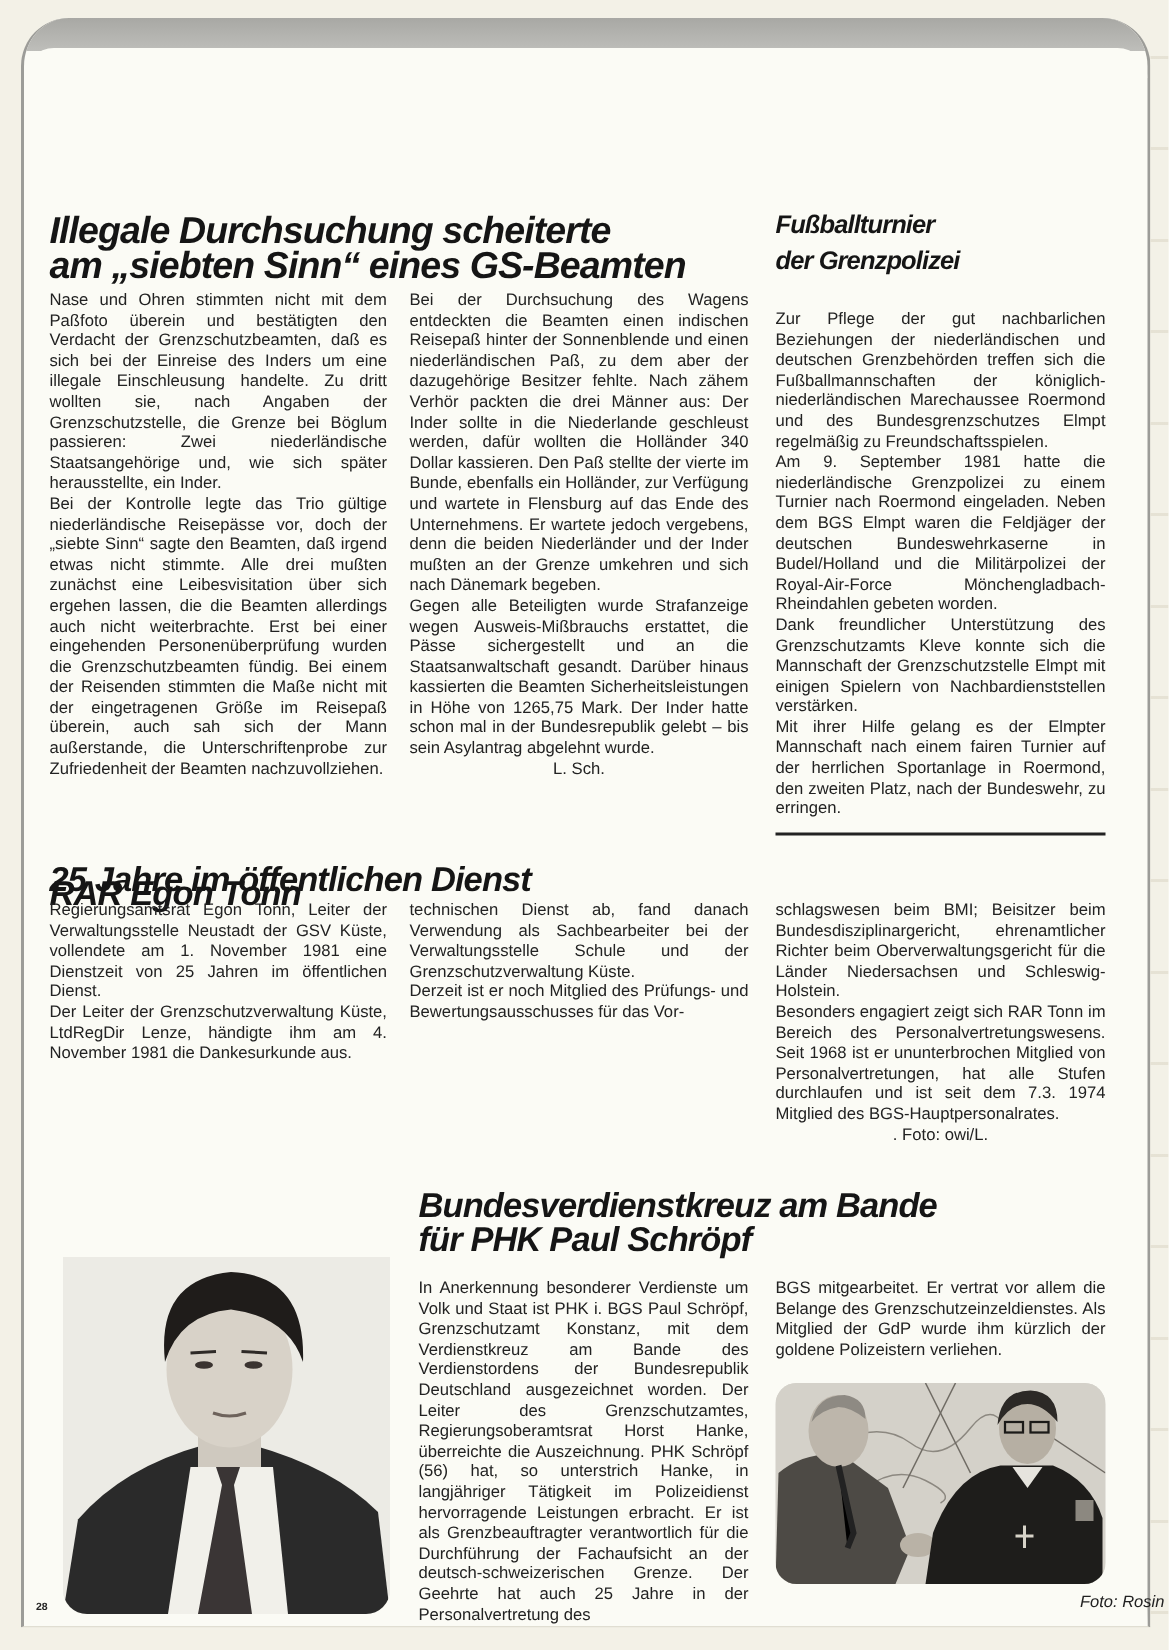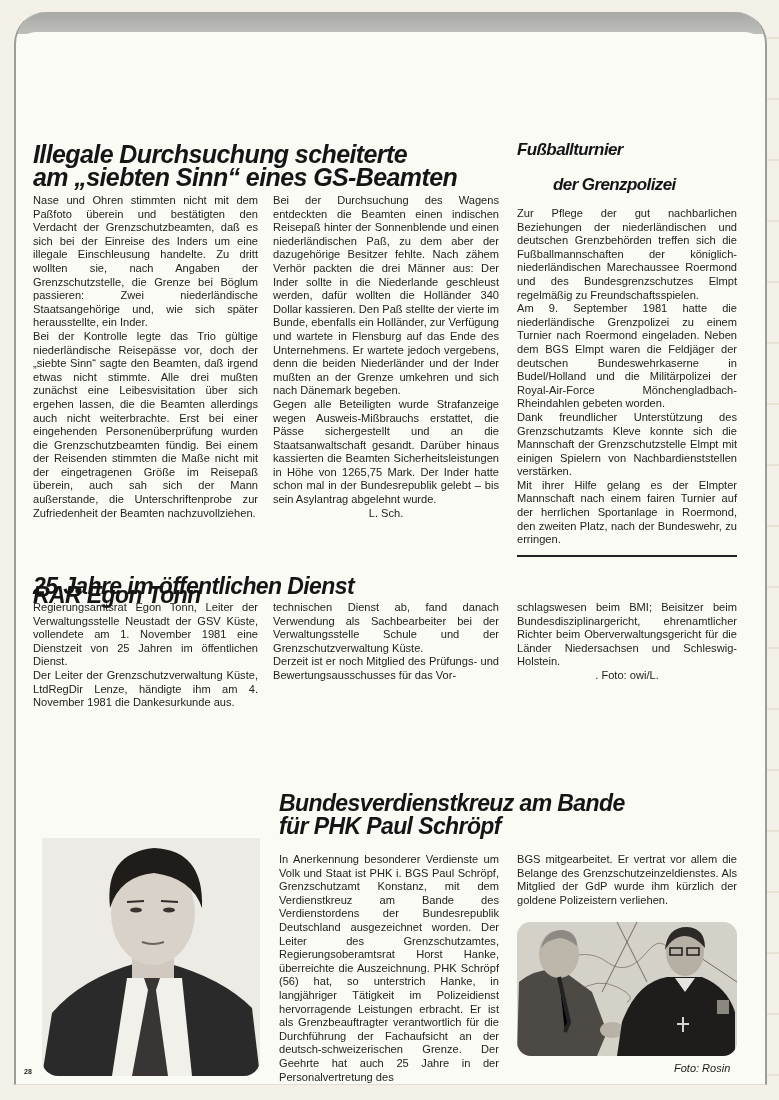--- a/index.html
+++ b/index.html
@@ -36,21 +36,21 @@
     text-align:justify; color:#222;
   }
   .col p { margin:0; }
   .sig { text-align:center; }
   .rule { position:absolute; height:1.5px; background:#222; }
   .photo {
     position:absolute; border-radius:0 0 18px 18px; overflow:hidden;
     background:#d9d8d2;
   }
   .caption {
-    position:absolute; font-size:11px; font-style:italic; color:#222;
+    position:absolute; font-size:11px; font-style:italic; color:#222;margin-left:46px;
   }
   .page-num {
     position:absolute; font-size:7px; font-weight:bold; color:#222;
   }
   .speckles {
     position:absolute; right:0; top:0; width:12px; height:1100px;
     background:repeating-linear-gradient(to bottom, transparent 0 37px, #ddd8c8 37px 39px, transparent 39px 61px);
     opacity:.6;
   }
 </style>
@@ -70,21 +70,21 @@
   <p>Nase und Ohren stimmten nicht mit dem Paßfoto überein und bestätigten den Verdacht der Grenzschutzbeamten, daß es sich bei der Einreise des Inders um eine illegale Einschleusung handelte. Zu dritt wollten sie, nach Angaben der Grenzschutzstelle, die Grenze bei Böglum passieren: Zwei niederländische Staatsangehörige und, wie sich später herausstellte, ein Inder.</p>
   <p>Bei der Kontrolle legte das Trio gültige niederländische Reisepässe vor, doch der „siebte Sinn“ sagte den Beamten, daß irgend etwas nicht stimmte. Alle drei mußten zunächst eine Leibesvisitation über sich ergehen lassen, die die Beamten allerdings auch nicht weiterbrachte. Erst bei einer eingehenden Personenüberprüfung wurden die Grenzschutzbeamten fündig. Bei einem der Reisenden stimmten die Maße nicht mit der eingetragenen Größe im Reisepaß überein, auch sah sich der Mann außerstande, die Unterschriftenprobe zur Zufriedenheit der Beamten nachzuvollziehen.</p>
 </div>
 <div class="col" style="left:273px;top:194px;width:226px;">
   <p>Bei der Durchsuchung des Wagens entdeckten die Beamten einen indischen Reisepaß hinter der Sonnenblende und einen niederländischen Paß, zu dem aber der dazugehörige Besitzer fehlte. Nach zähem Verhör packten die drei Männer aus: Der Inder sollte in die Niederlande geschleust werden, dafür wollten die Holländer 340 Dollar kassieren. Den Paß stellte der vierte im Bunde, ebenfalls ein Holländer, zur Verfügung und wartete in Flensburg auf das Ende des Unternehmens. Er wartete jedoch vergebens, denn die beiden Niederländer und der Inder mußten an der Grenze umkehren und sich nach Dänemark begeben.</p>
   <p>Gegen alle Beteiligten wurde Strafanzeige wegen Ausweis-Mißbrauchs erstattet, die Pässe sichergestellt und an die Staatsanwaltschaft gesandt. Darüber hinaus kassierten die Beamten Sicherheitsleistungen in Höhe von 1265,75 Mark. Der Inder hatte schon mal in der Bundesrepublik gelebt – bis sein Asylantrag abgelehnt wurde.</p>
   <p class="sig">L. Sch.</p>
 </div>
 
 <h2 class="headline h-small" style="left:517px;top:137px;">Fußballturnier</h2>
-<h2 class="headline h-small" style="left:517px;top:172px;margin-left:36px;">der Grenzpolizei</h2>
+<h2 class="headline h-small" style="left:517px;top:161px;">der Grenzpolizei</h2>
 <div class="col" style="left:517px;top:207px;width:220px;">
   <p>Zur Pflege der gut nachbarlichen Beziehungen der niederländischen und deutschen Grenzbehörden treffen sich die Fußballmannschaften der königlich-niederländischen Marechaussee Roermond und des Bundesgrenzschutzes Elmpt regelmäßig zu Freundschaftsspielen.</p>
   <p>Am 9. September 1981 hatte die niederländische Grenzpolizei zu einem Turnier nach Roermond eingeladen. Neben dem BGS Elmpt waren die Feldjäger der deutschen Bundeswehrkaserne in Budel/Holland und die Militärpolizei der Royal-Air-Force Mönchengladbach-Rheindahlen gebeten worden.</p>
   <p>Dank freundlicher Unterstützung des Grenzschutzamts Kleve konnte sich die Mannschaft der Grenzschutzstelle Elmpt mit einigen Spielern von Nachbardienststellen verstärken.</p>
   <p>Mit ihrer Hilfe gelang es der Elmpter Mannschaft nach einem fairen Turnier auf der herrlichen Sportanlage in Roermond, den zweiten Platz, nach der Bundeswehr, zu erringen.</p>
 </div>
 <div class="rule" style="left:517px;top:555px;width:220px;"></div>
 
 <h1 class="headline h-mid" style="left:33px;top:552px;margin-top:32px;">RAR Egon Tonn</h1>
 <h1 class="headline h-mid" style="left:33px;top:575px;">25 Jahre im öffentlichen Dienst</h1>
@@ -92,20 +92,21 @@
 <div class="col" style="left:33px;top:601px;width:225px;">
   <p>Regierungsamtsrat Egon Tonn, Leiter der Verwaltungsstelle Neustadt der GSV Küste, vollendete am 1. November 1981 eine Dienstzeit von 25 Jahren im öffentlichen Dienst.</p>
   <p>Der Leiter der Grenzschutzverwaltung Küste, LtdRegDir Lenze, händigte ihm am 4. November 1981 die Dankesurkunde aus.</p>
 </div>
 <div class="col" style="left:273px;top:601px;width:226px;">
   <p>technischen Dienst ab, fand danach Verwendung als Sachbearbeiter bei der Verwaltungsstelle Schule und der Grenzschutzverwaltung Küste.</p>
   <p>Derzeit ist er noch Mitglied des Prüfungs- und Bewertungsausschusses für das Vor-</p>
 </div>
 <div class="col" style="left:517px;top:601px;width:220px;">
   <p>schlagswesen beim BMI; Beisitzer beim Bundesdisziplinargericht, ehrenamtlicher Richter beim Oberverwaltungsgericht für die Länder Niedersachsen und Schleswig-Holstein.</p>
+  <p>Besonders engagiert zeigt sich RAR Tonn im Bereich des Personalvertretungswesens. Seit 1968 ist er ununterbrochen Mitglied von Personalvertretungen, hat alle Stufen durchlaufen und ist seit dem 7.3. 1974 Mitglied des BGS-Hauptpersonalrates.</p>
   <p class="sig">. Foto: owi/L.</p>
 </div>
 
 <h1 class="headline h-mid" style="left:279px;top:792px;">Bundesverdienstkreuz am Bande</h1>
 <h1 class="headline h-mid" style="left:279px;top:815px;">für PHK Paul Schröpf</h1>
 
 <div class="col" style="left:279px;top:853px;width:220px;">
   <p>In Anerkennung besonderer Verdienste um Volk und Staat ist PHK i. BGS Paul Schröpf, Grenzschutzamt Konstanz, mit dem Verdienstkreuz am Bande des Verdienstordens der Bundesrepublik Deutschland ausgezeichnet worden. Der Leiter des Grenzschutzamtes, Regierungsoberamtsrat Horst Hanke, überreichte die Auszeichnung. PHK Schröpf (56) hat, so unterstrich Hanke, in langjähriger Tätigkeit im Polizeidienst hervorragende Leistungen erbracht. Er ist als Grenzbeauftragter verantwortlich für die Durchführung der Fachaufsicht an der deutsch-schweizerischen Grenze. Der Geehrte hat auch 25 Jahre in der Personalvertretung des</p>
 </div>
 <div class="col" style="left:517px;top:853px;width:220px;">

